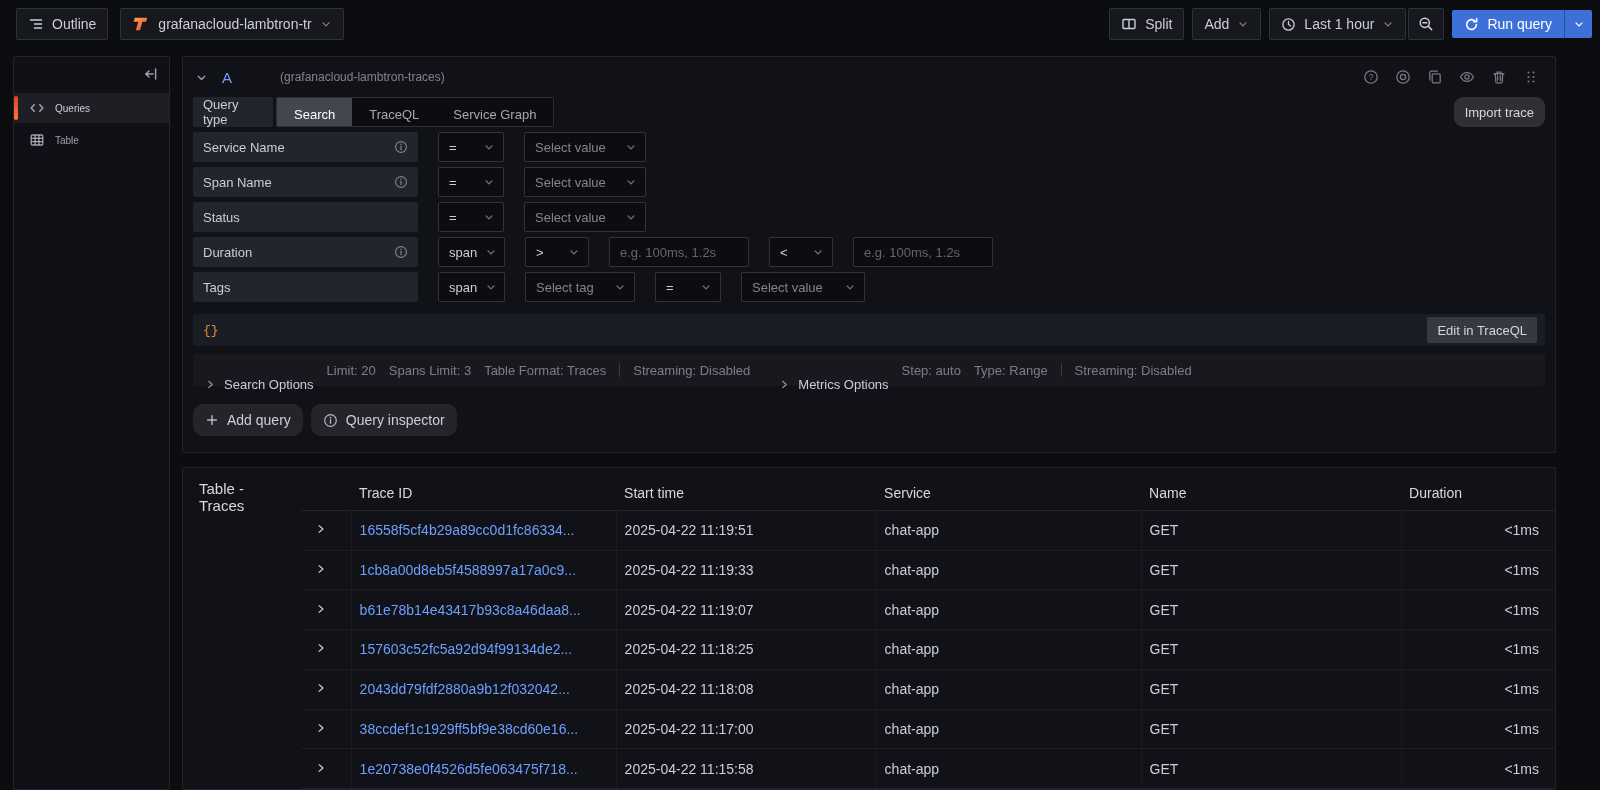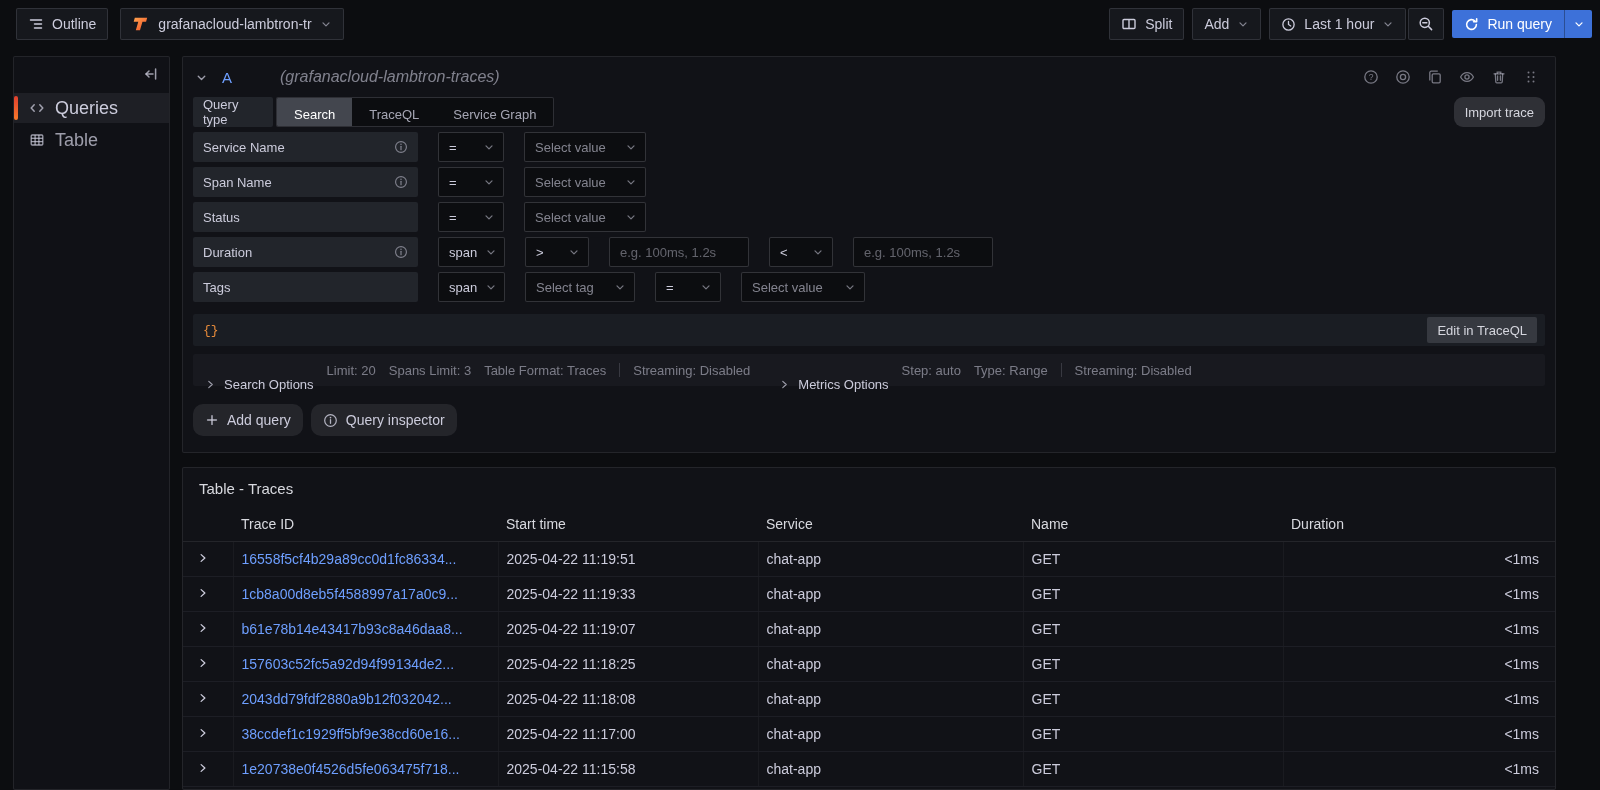--- a/index.html
+++ b/index.html
@@ -34,38 +34,38 @@
   
   .layout { display:flex; height:742px; align-items:stretch; }
   .sidebar {
     width:157px; margin:8px 0 0 13px; background:#101116;
     border:1px solid rgba(204,204,220,0.1); border-radius:2px; flex:none;
   }
   .sidebar-header { height:34px; display:flex; justify-content:flex-end; align-items:center; padding:0 10px; }
   .collapse-btn { color:rgba(204,204,220,0.75); cursor:pointer; }
   .sidebar-item {
     position:relative; height:30px; display:flex; align-items:center; gap:10px;
-    padding:0 8px 0 15px; margin:2px 0; color:rgba(204,204,220,0.75); cursor:pointer; font-size:18px;
+    padding:0 8px 0 15px; margin:2px 0; color:rgba(204,204,220,0.75); cursor:pointer; font-size:10px;
   }
   .sidebar-item.active { background:rgba(204,204,220,0.08); color:#ccccdc; }
   .sidebar-item.active::before {
     content:""; position:absolute; left:0; top:3px; bottom:3px; width:4px; border-radius:2px;
     background:linear-gradient(180deg,#E03F2E 0%,#F87A2B 100%);
   }
   .sidebar-item .icon { color:rgba(204,204,220,0.75); }
 
   .content { flex:1; min-width:0; margin:8px 44px 0 12px; display:flex; flex-direction:column; gap:14px; }
   .panel { background:#111217; border:1px solid rgba(204,204,220,0.1); border-radius:2px; }
 
   
   .query-panel { padding:4px 10px 16px; }
   .q-header { height:32px; display:flex; align-items:center; padding:0 2px; }
   .q-collapse { color:rgba(204,204,220,0.75); cursor:pointer; }
   .q-refid { color:#6E9FFF; font-weight:500; font-size:15px; margin-left:14px; cursor:pointer; }
-  .q-hint { color:rgba(204,204,220,0.6); font-style:italic; margin-left:48px; font-size:16px; }
+  .q-hint { color:rgba(204,204,220,0.6); margin-left:48px; font-size:12px; }
   .q-actions { margin-left:auto; display:flex; align-items:center; gap:16px; color:rgba(204,204,220,0.55); padding-right:4px; }
   .q-actions .icon { cursor:pointer; }
 
   .label-box {
     background:#22252B; border-radius:2px; height:30px; display:flex; align-items:center;
     padding:0 10px; font-size:13px; font-weight:500; color:#ccccdc;
   }
   .q-type-row { display:flex; align-items:center; margin-top:4px; }
   .radio-group { display:flex; align-items:stretch; height:30px; margin-left:3px; border:1px solid rgba(204,204,220,0.18); border-radius:2px; background:#0c0d10; overflow:hidden; }
   .radio-option { padding:16px 17px; display:flex; align-items:center; font-size:13px; color:rgba(204,204,220,0.8); cursor:pointer; white-space:nowrap; }
@@ -120,21 +120,21 @@
 
   .actions-row { margin-top:18px; display:flex; gap:8px; }
   .btn-ghost {
     height:32px; display:inline-flex; align-items:center; gap:8px; padding:0 12px;
     background:rgba(204,204,220,0.1); border:none; border-radius:10px;
     color:#ccccdc; font-size:14px; font-weight:500; cursor:pointer;
   }
   .btn-ghost .icon { color:rgba(204,204,220,0.85); }
 
   
-  .table-panel { flex:1; overflow:hidden; display:flex; flex-direction:column; padding-top:10px; }
+  .table-panel { flex:1; overflow:hidden; display:flex; flex-direction:row; padding-top:10px; }
   .table-title { padding:2px 16px 12px; font-size:15px; font-weight:500; color:#d8d9df; }
   .traces-table { width:100%; border-collapse:collapse; table-layout:fixed; font-size:14px; }
   .traces-table th {
     text-align:left; font-weight:500; color:#d8d9df; padding:7px 8px 9px;
     border-bottom:1px solid rgba(204,204,220,0.1); white-space:nowrap;
   }
   .traces-table td {
     height:35px; padding:0 8px; color:#ccccdc; white-space:nowrap; overflow:hidden;
     border-bottom:1px solid rgba(204,204,220,0.07); border-left:1px solid rgba(204,204,220,0.05);
   }

